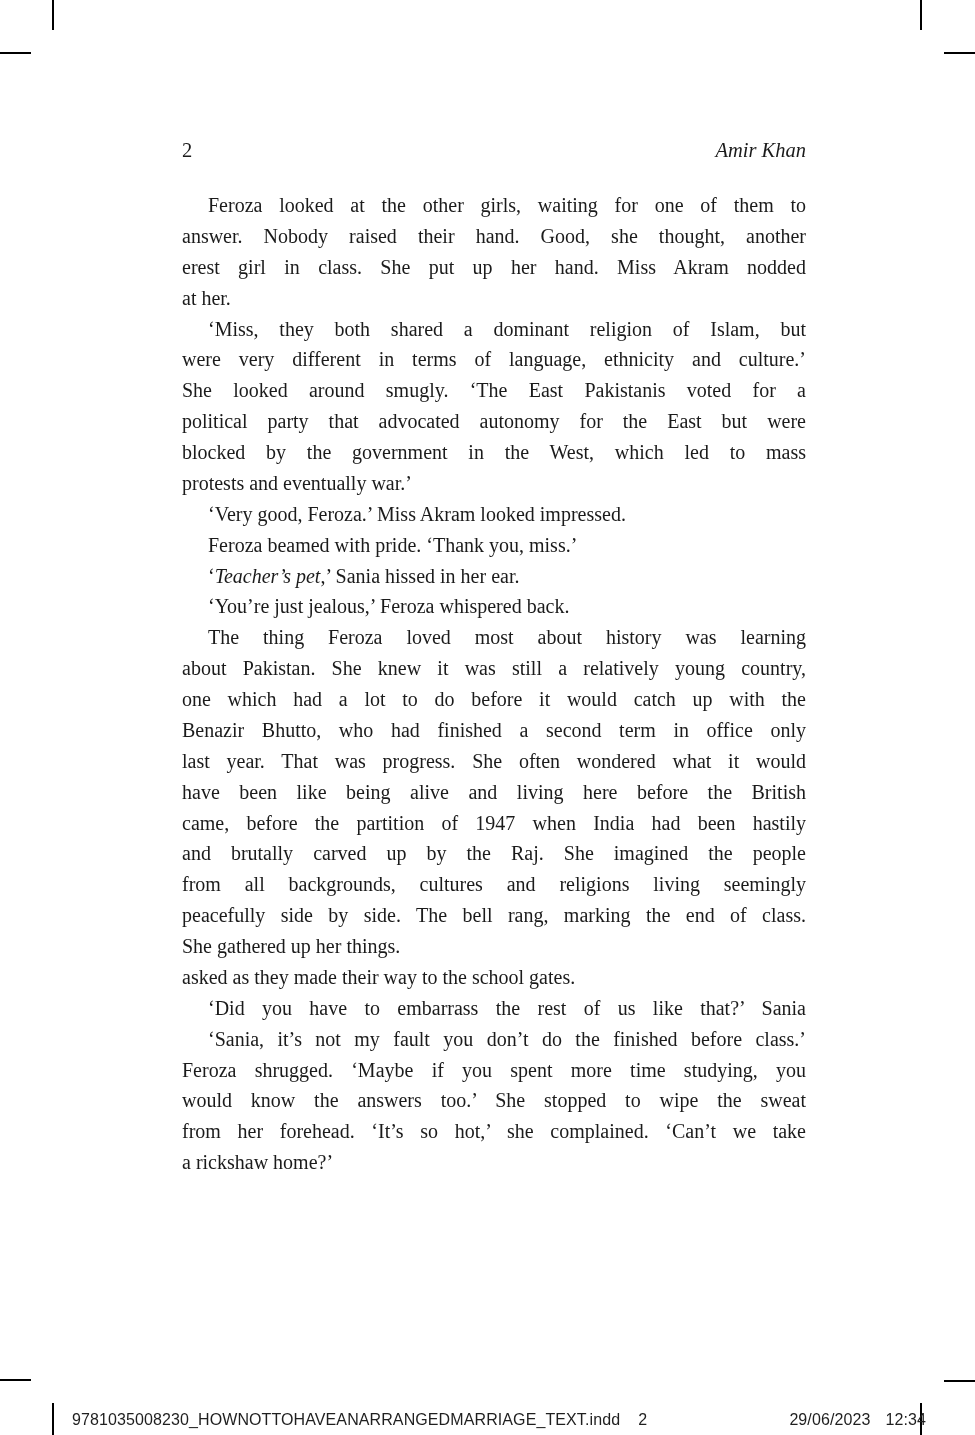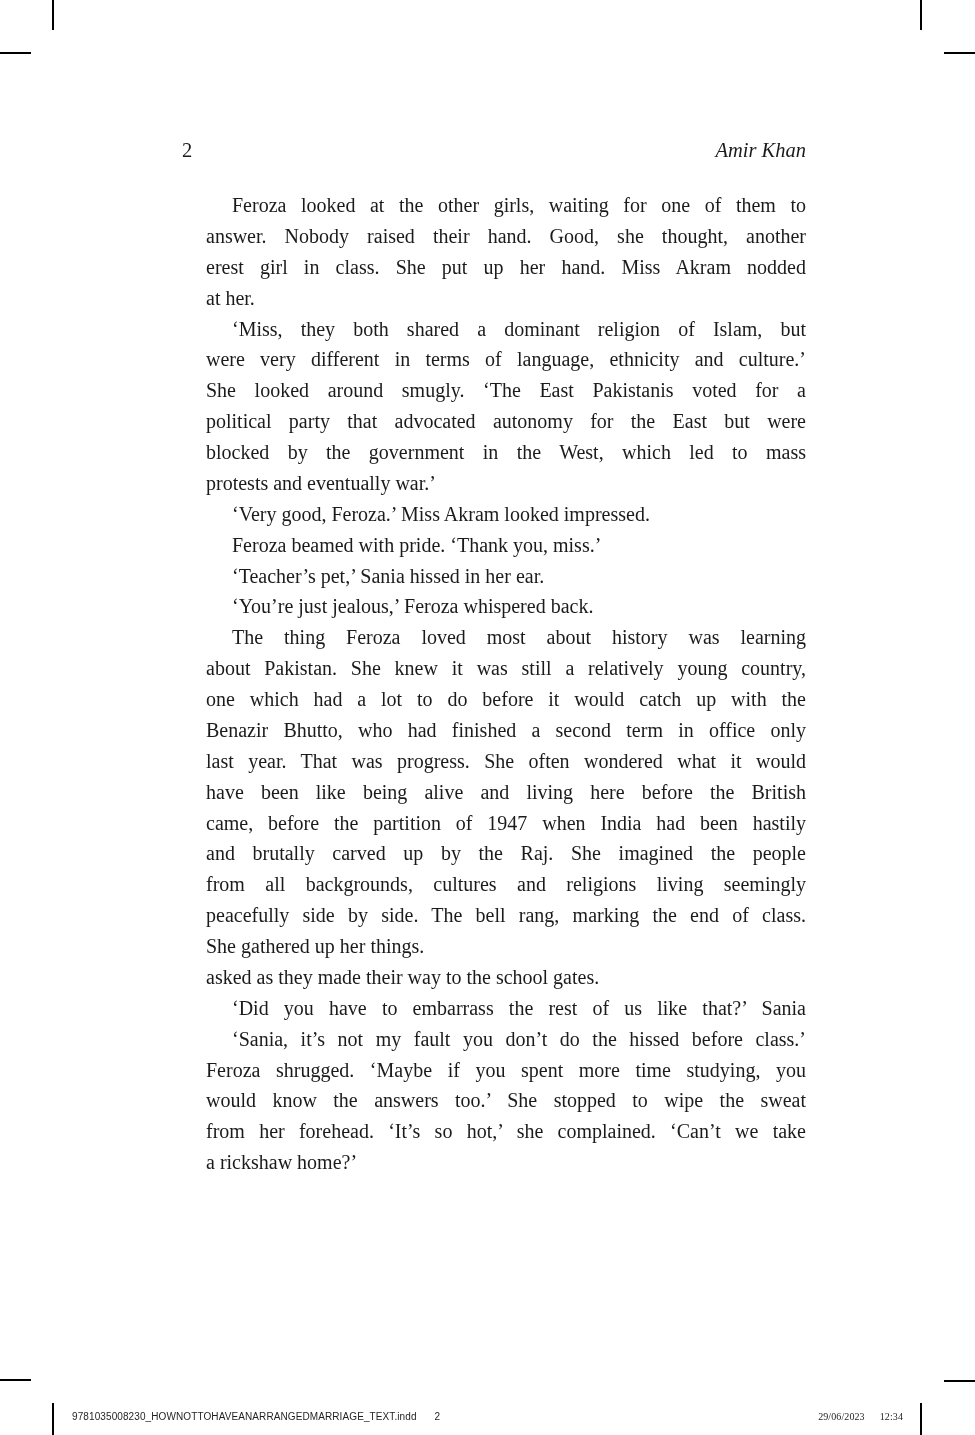--- a/index.html
+++ b/index.html
@@ -41,41 +41,40 @@
     position: absolute;
     left: 182px; top: 190px;
     width: 624px;
     font-size: 20px;
   }
   .line {
     line-height: 30.88px;
     text-align: justify;
     text-align-last: justify;
     white-space: normal;
-    margin-left: 24px;
   }
   .line.first { text-indent: 26px; }
   .line.last { text-align-last: left; }
-  .it { }
+  .it { font-style: italic; }
   
   .slug {
     position: absolute;
     left: 0; top: 1403px;
     width: 975px; height: 32px;
     font-family: "Liberation Sans", "DejaVu Sans", sans-serif;
-    font-size: 10px;
+    font-size: 16px;
     color: #1f1f1f;
     letter-spacing: 0.1px;
   }
   .slug-rule { position: absolute; top: 0; width: 2px; height: 32px; background: #000000; }
   .slug-rule.left { left: 52px; }
   .slug-rule.right { left: 920px; }
   .slug-left { position: absolute; left: 72px; top: 8px; white-space: nowrap; }
   .slug-left .slug-page { margin-left: 18px; }
-  .slug-right { position: absolute; right: 72px; top: 8px; white-space: nowrap; font-family: Liberation Serif, serif; }
+  .slug-right { position: absolute; right: 49px; top: 8px; white-space: nowrap; }
   .slug-right .slug-time { margin-left: 15px; }
 </style>
 </head>
 <body>
 
 <div class="page">
 
   <div class="crop v" style="left:52px; top:0;"></div>
   <div class="crop h" style="left:0; top:52px;"></div>
   <div class="crop v" style="left:920px; top:0;"></div>
@@ -111,21 +110,21 @@
       <div class="line"><span>Benazir Bhutto, who had finished a second term in office only</span></div>
       <div class="line"><span>last year. That was progress. She often wondered what it would</span></div>
       <div class="line"><span>have been like being alive and living here before the British</span></div>
       <div class="line"><span>came, before the partition of 1947 when India had been hastily</span></div>
       <div class="line"><span>and brutally carved up by the Raj. She imagined the people</span></div>
       <div class="line"><span>from all backgrounds, cultures and religions living seemingly</span></div>
       <div class="line"><span>peacefully side by side. The bell rang, marking the end of class.</span></div>
       <div class="line last"><span>She gathered up her things.</span></div>
       <div class="line last"><span>asked as they made their way to the school gates.</span></div>
       <div class="line first"><span>‘Did you have to embarrass the rest of us like that?’ Sania</span></div>
-      <div class="line first"><span>‘Sania, it’s not my fault you don’t do the hissed before class.’</span></div>
+      <div class="line first"><span>‘Sania, it’s not my fault you don’t do the finished before class.’</span></div>
       <div class="line"><span>Feroza shrugged. ‘Maybe if you spent more time studying, you</span></div>
       <div class="line"><span>would know the answers too.’ She stopped to wipe the sweat</span></div>
       <div class="line"><span>from her forehead. ‘It’s so hot,’ she complained. ‘Can’t we take</span></div>
       <div class="line last"><span>a rickshaw home?’</span></div>
     </div>
 
   <div class="slug">
     <div class="slug-rule left"></div>
     <div class="slug-rule right"></div>
     <div class="slug-left">

